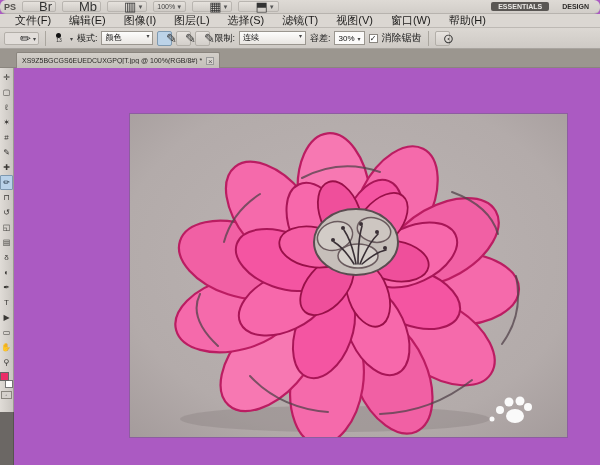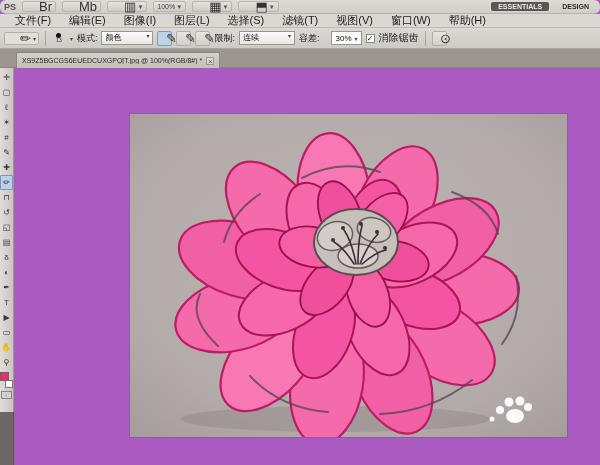--- a/index.html
+++ b/index.html
@@ -33,23 +33,23 @@
   .opt-tool { display:flex; align-items:center; gap:2px; padding:1px 2px;
     border:1px solid #b3afa9; border-radius:2px; background:#e2deda; }
   .glyph { font-size:13px; line-height:9px; color:#333;padding-left:13px; }
   .caret { font-size:6px; color:#444; }
   .brushpreset { display:flex; flex-direction:column; align-items:center; width:14px; }
   .brushpreset .dot { width:5px; height:5px; border-radius:50%; background:#111; }
   .brushpreset .sz { font-size:5px; color:#333; line-height:5px; }
   .dropdown { display:flex; justify-content:space-between;
     border:1px solid #9a968f; background:linear-gradient(#fdfdfc,#e9e6e2);
     height:14px; padding:0 3px; font-size:8px; color:#111; }
-  .dd-mode { width:52px; } .dd-limits { width:56px; }
+  .dd-mode { width:52px; } .dd-limits { width:67px; }
   .numfield { display:flex; align-items:center; border:1px solid #9a968f; background:#fbfaf9;
-    height:14px; padding:0 3px; font-size:8px; color:#111; gap:3px;margin-left:8px; }
+    height:14px; padding:0 3px; font-size:8px; color:#111; gap:3px; }
   .minibtn { width:15px; height:15px; border:1px solid #b3afa9; border-radius:2px;
     display:flex; align-items:center; justify-content:center;
     background:linear-gradient(#e8e4e0,#d3cfca); }
   .minibtn.pressed { background:#bcd3e8; border-color:#7f9ab1; }
   .checkbox { width:9px; height:9px; border:1px solid #8a8680; background:#fff;
     font-size:8px; line-height:8px; text-align:center; color:#222; }
   .cb-label { font-size:10px; color:#222; }
 
   
   .tabstrip { position:absolute; left:0; top:49px; width:600px; height:19px;

